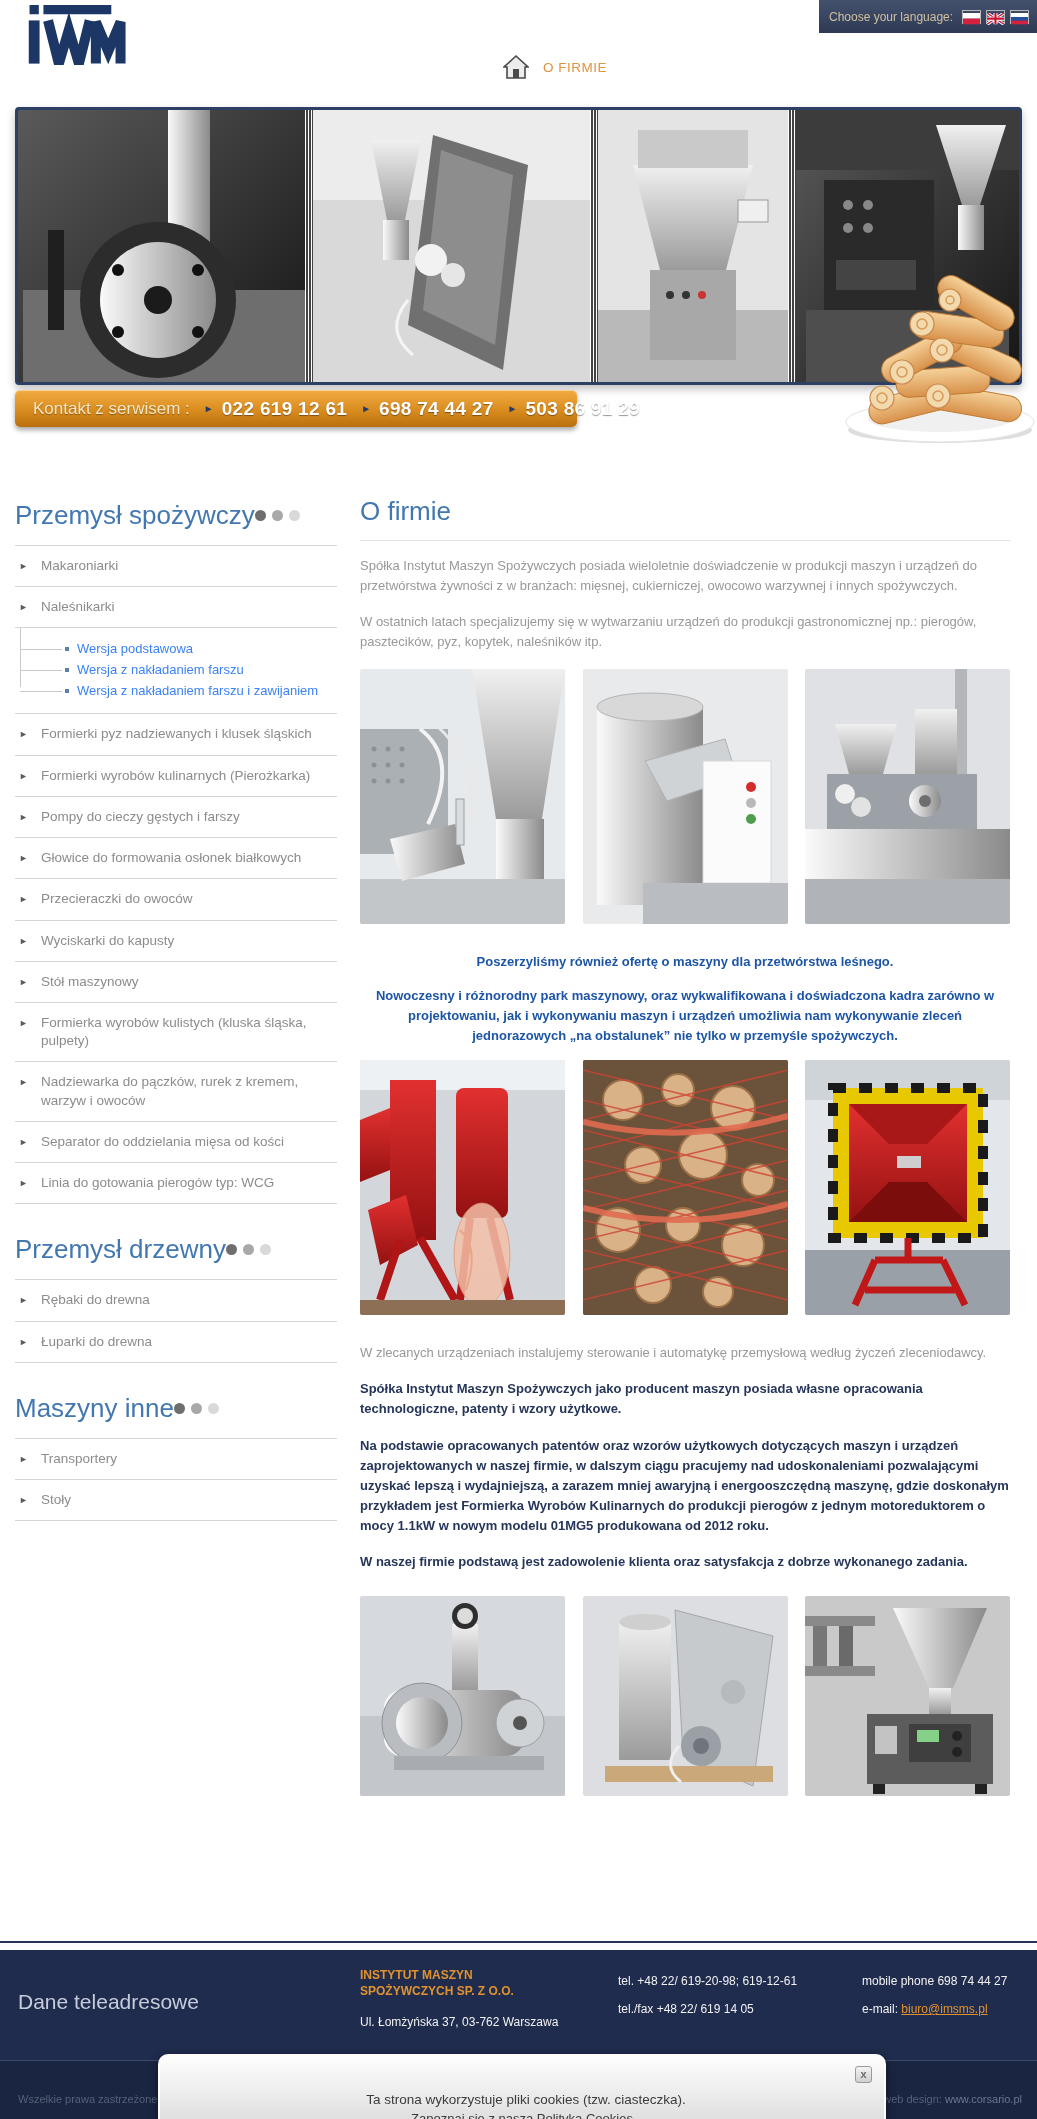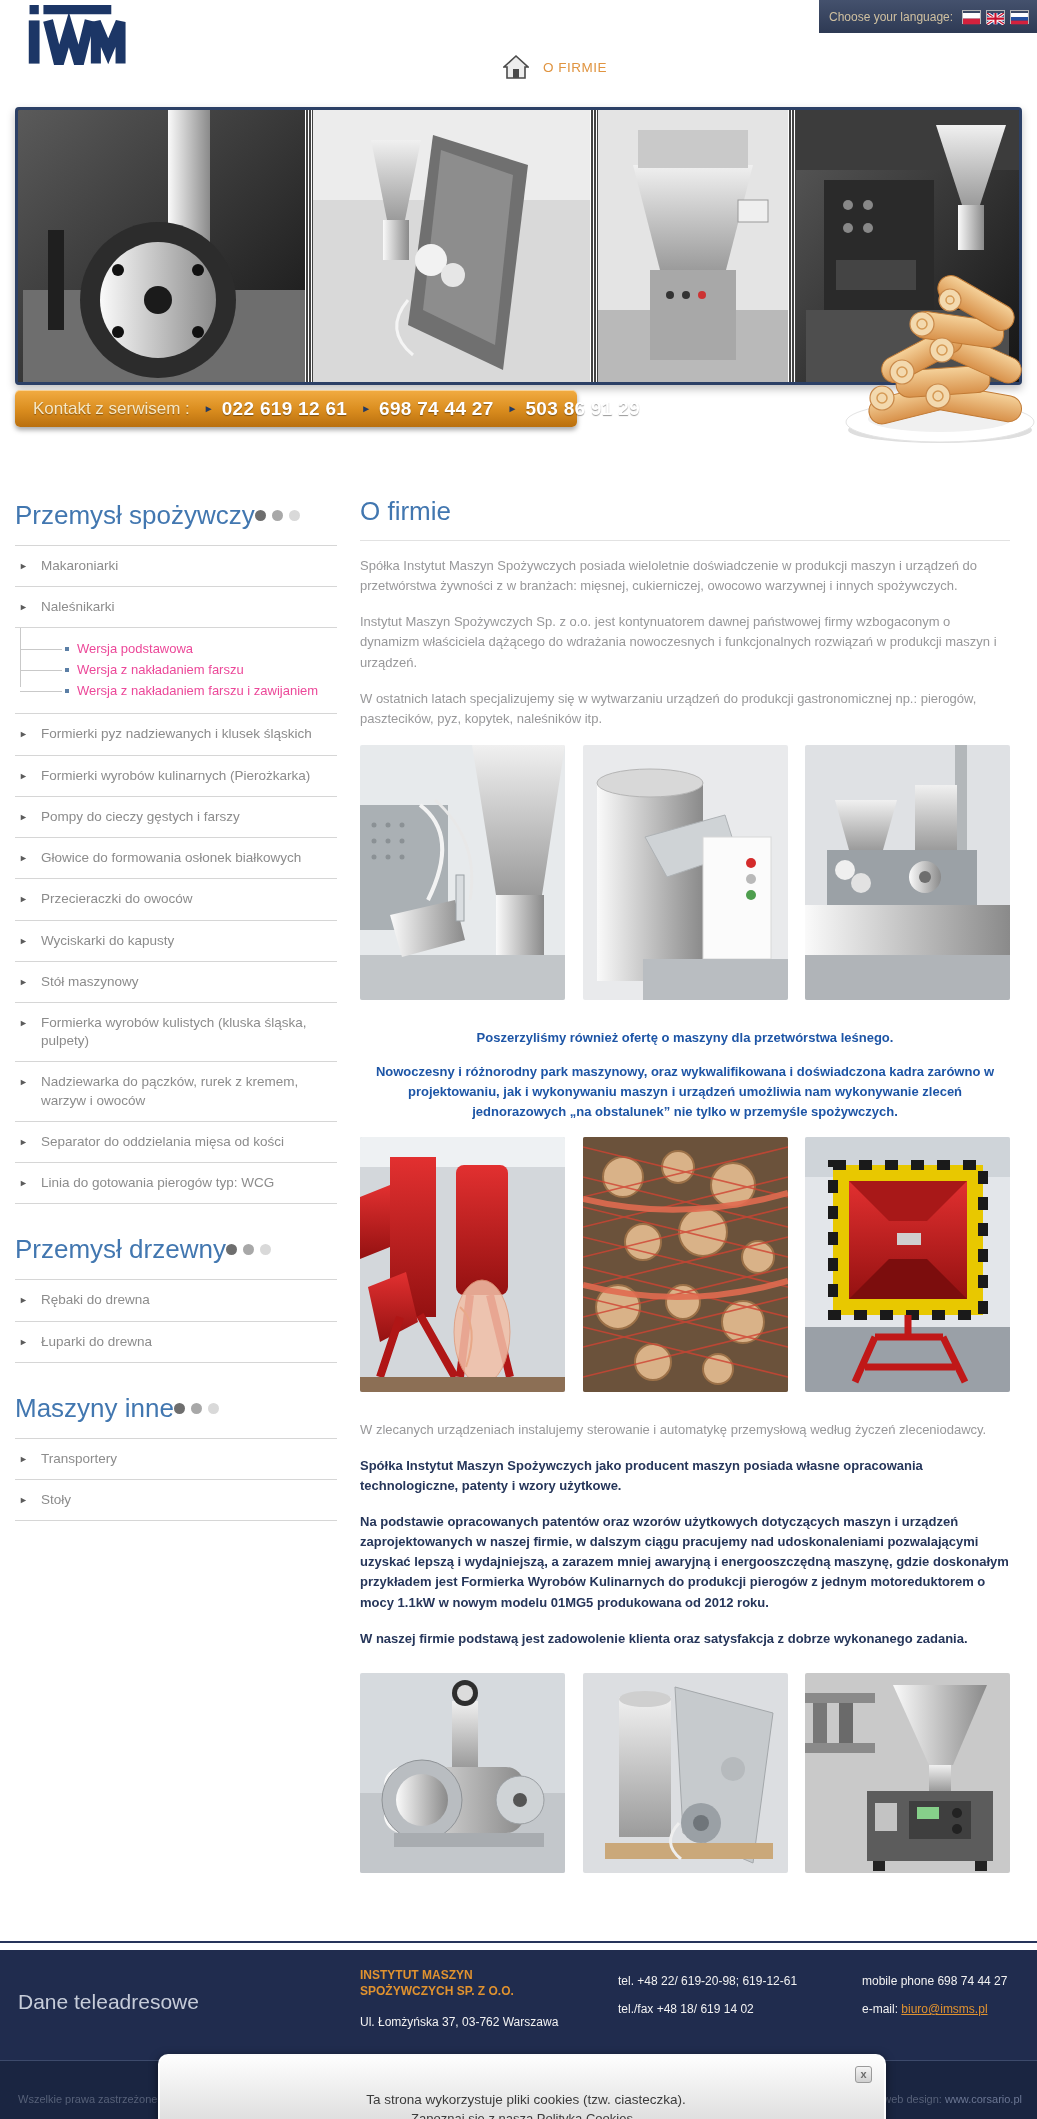--- a/index.html
+++ b/index.html
@@ -46,21 +46,21 @@
     color:#4277b0; font-size:26px; font-weight:300; padding-bottom:14px; margin-top:4px; }
   .dots { display:inline-flex; gap:6px; }
   .dot { width:11px; height:11px; border-radius:50%; display:inline-block; }
   .d1{background:#6e6e6e;} .d2{background:#a8a8a8;} .d3{background:#d9d9d9;}
   .side-list { border-top:1px solid #d6d6d6; }
   .side-item { display:flex; align-items:flex-start; gap:13px; padding:11px 2px 11px 4px;
     border-bottom:1px solid #d6d6d6; color:#8c8c8c; font-size:13.5px; line-height:1.35; cursor:pointer; }
   .side-item .arrow { color:#5c5c5c; font-size:9px; margin-top:3px; }
   .subtree { border-bottom:1px solid #d6d6d6; padding:10px 0 12px; position:relative; }
   .subtree:before { content:""; position:absolute; left:5px; top:0; bottom:26px; width:1px; background:#c9c9c9; }
-  .sub-item { position:relative; padding:3px 0 3px 62px; color:#ec4899; font-size:13px; cursor:pointer; }
+  .sub-item { position:relative; padding:3px 0 3px 62px; color:#3b82f6; font-size:13px; cursor:pointer; }
   .sub-item:before { content:""; position:absolute; left:5px; top:50%; width:42px; height:1px; background:#c9c9c9; }
   .sub-item .sq { position:absolute; left:50px; top:50%; margin-top:-2px; width:4px; height:4px; background:#5b7fa6; }
   .side-gap { height:26px; }
 
   
   .content { position:absolute; left:360px; top:496px; width:650px; }
   .page-title { color:#4277b0; font-size:26px; font-weight:300; padding-bottom:13px;
     border-bottom:1px solid #e2e2e2; margin-bottom:15px; }
   .content p.gray { color:#98989a; font-size:13px; line-height:1.55; margin-bottom:16px; }
   .photo-row { display:flex; justify-content:space-between; margin:14px 0 28px; }
@@ -406,21 +406,20 @@
       <div class="side-item">
         <span class="arrow">►</span>
         <span>Stoły</span>
       </div>
     </div>
   </div>
 
   <div class="content">
     <h1 class="page-title">O firmie</h1>
     <p class="gray">Spółka Instytut Maszyn Spożywczych posiada wieloletnie doświadczenie w produkcji maszyn i urządzeń do przetwórstwa żywności z w branżach: mięsnej, cukierniczej, owocowo warzywnej i innych spożywczych.</p>
-    <p class="gray">Instytut Maszyn Spożywczych Sp. z o.o. jest kontynuatorem dawnej państwowej firmy wzbogaconym o dynamizm właściciela dążącego do wdrażania nowoczesnych i funkcjonalnych rozwiązań w produkcji maszyn i urządzeń.</p>
     <p class="gray">W ostatnich latach specjalizujemy się w wytwarzaniu urządzeń do produkcji gastronomicznej np.: pierogów, pasztecików, pyz, kopytek, naleśników itp.</p>
 
     <div class="photo-row">
       <div class="photo h255">
         <svg viewBox="0 0 205 255" preserveAspectRatio="none">
           <rect width="205" height="255" fill="#e7eaec"></rect>
           <rect x="0" y="60" width="88" height="125" fill="#aab0b4"></rect>
           <g fill="#8b9195">
               <circle cx="14" cy="80" r="2.5"></circle>
               <circle cx="28" cy="80" r="2.5"></circle>
@@ -592,21 +591,21 @@
     <div class="f-head">Dane teleadresowe</div>
     <div class="f-col2">
       <div class="f-company">
         <div>INSTYTUT MASZYN</div>
         <div>SPOŻYWCZYCH SP. Z O.O.</div>
       </div>
       <div class="f-addr">Ul. Łomżyńska 37, 03-762 Warszawa</div>
     </div>
     <div class="f-col3">
       <div class="f-row">tel. +48 22/ 619-20-98; 619-12-61</div>
-      <div class="f-row">tel./fax +48 18/ 619 14 02</div>
+      <div class="f-row">tel./fax +48 22/ 619 14 05</div>
     </div>
     <div class="f-col4">
       <div class="f-row">mobile phone 698 74 44 27</div>
       <div class="f-row"><span>e-mail: </span><a>biuro@imsms.pl</a></div>
     </div>
   </div>
 
   <div class="bottom-strip">
     <div class="copyright">Wszelkie prawa zastrzeżone przez Instytut Maszyn Spożywczych Sp. z o.o.</div>
     <div class="credits"><span>Wykonanie strony / web design: </span><span class="site">www.corsario.pl</span></div>

